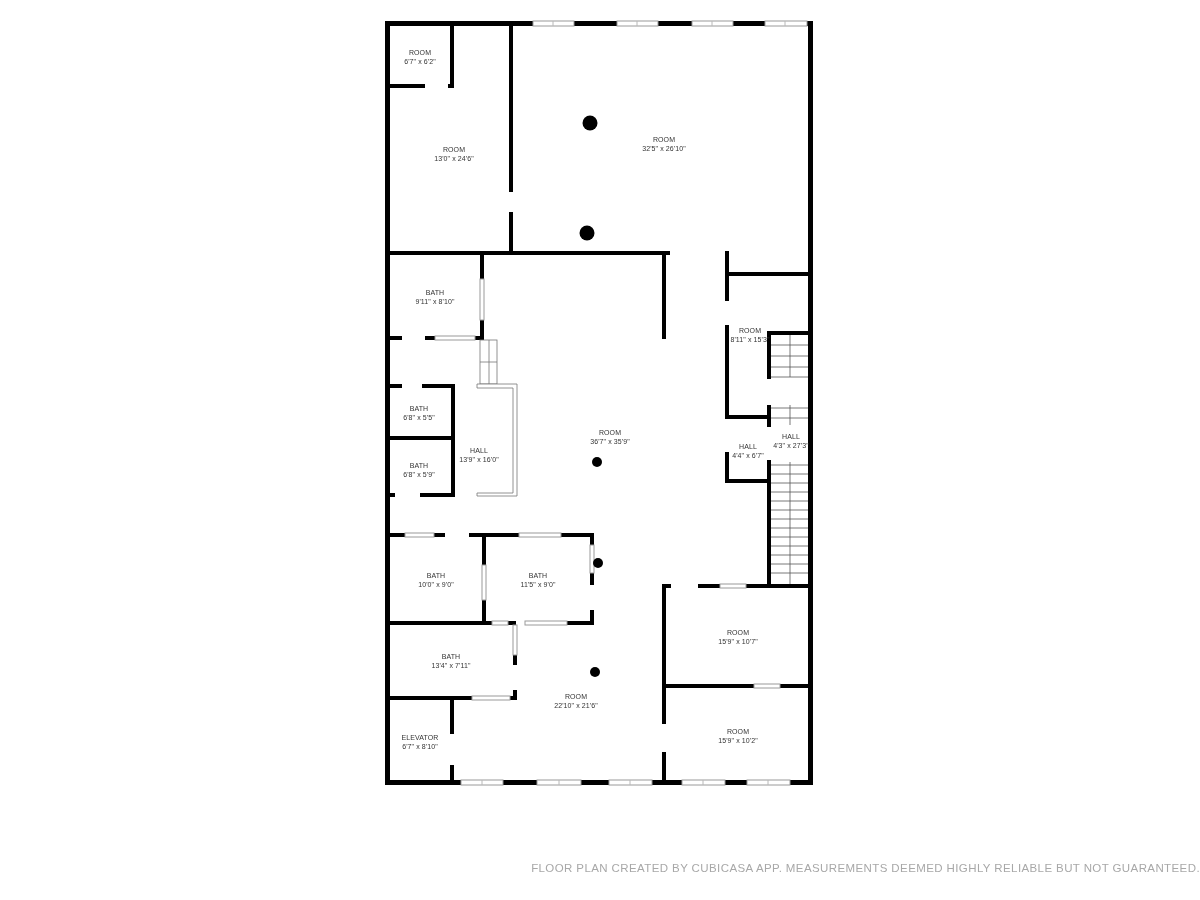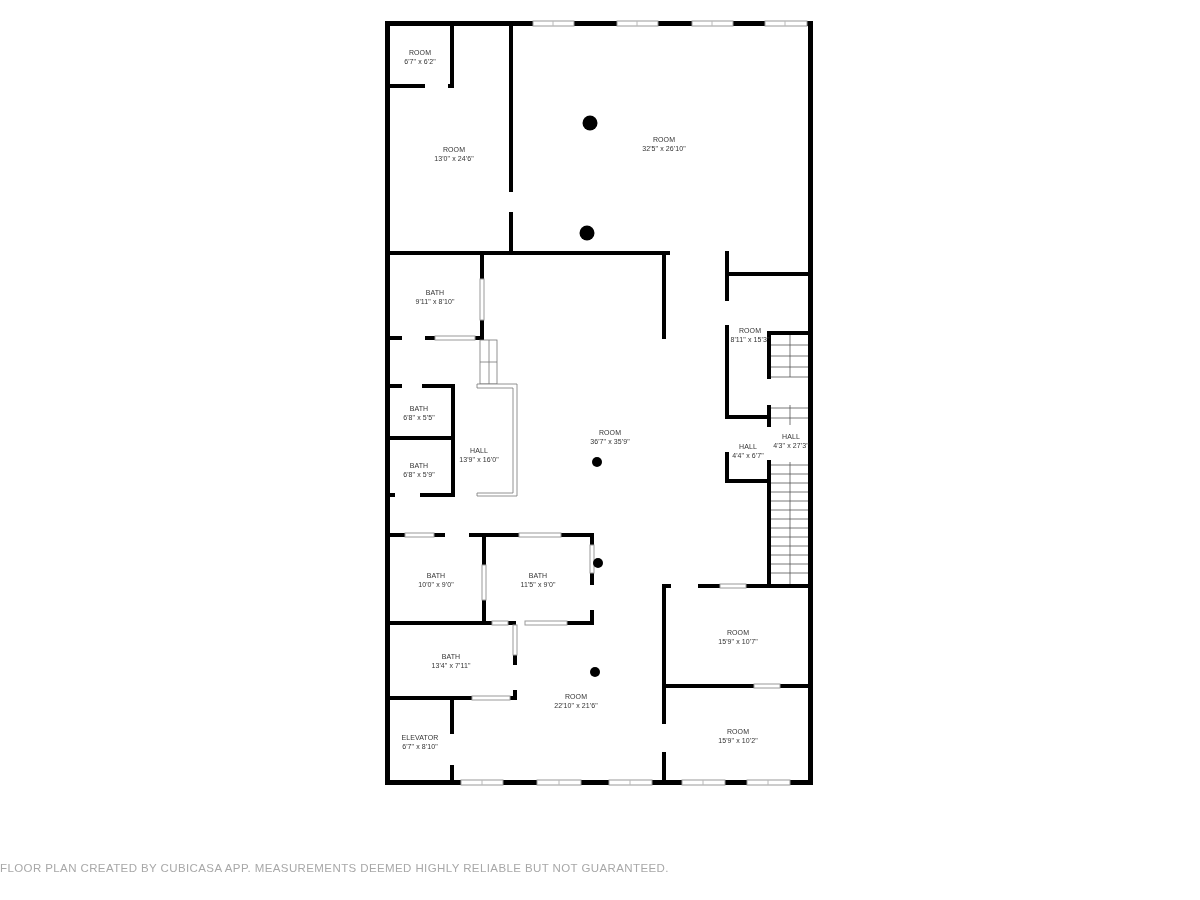--- a/index.html
+++ b/index.html
@@ -5,21 +5,21 @@
   html, body { margin: 0; padding: 0; background: #ffffff; }
   body { width: 1200px; height: 900px; position: relative; overflow: hidden; font-family: "Liberation Sans", sans-serif; }
   #plan { position: absolute; left: 0; top: 0; width: 1200px; height: 900px; }
   .wall { fill: #000; }
   .win-frame { fill: #fff; stroke: #9a9a9a; stroke-width: 1; }
   .win-glass { stroke: #b8b8b8; stroke-width: 1; }
   .room-label { position: absolute; text-align: center; font-size: 7px; line-height: 9px; color: #333; transform: translate(-50%, -50%); white-space: nowrap; letter-spacing: 0.1px; }
   .room-label .name { display: block; }
   .room-label .dims { display: block; }
   .column { position: absolute; border-radius: 50%; background: #000; transform: translate(-50%, -50%); }
-  .footer { position: absolute; left: 0; width: 1200px; top: 862px; text-align: left; font-size: 11.5px; color: #a8a8a8; letter-spacing: 0.4px; }
+  .footer { position: absolute; left: 0; width: 1200px; top: 862px; text-align: right; font-size: 11.5px; color: #a8a8a8; letter-spacing: 0.4px; }
   .stair line { stroke: #555; stroke-width: 0.8; }
 </style>
 </head>
 <body>
 
 <svg id="plan" viewBox="0 0 1200 900" xmlns="http://www.w3.org/2000/svg">
 
   <g>
     <rect class="wall" x="385" y="21" width="428" height="5"></rect>
     <rect class="wall" x="385" y="780" width="428" height="5"></rect>

